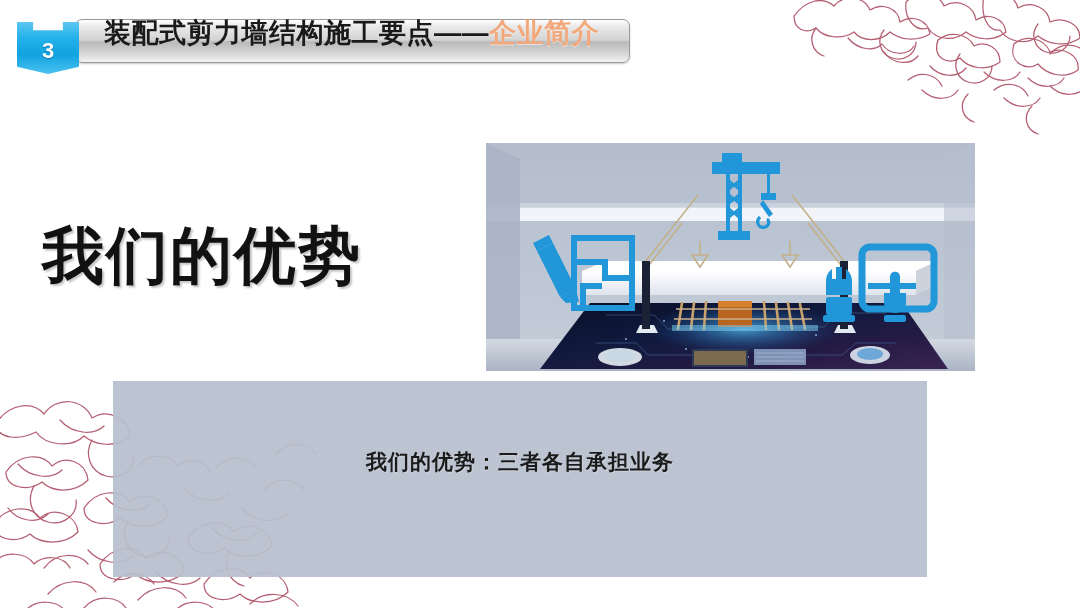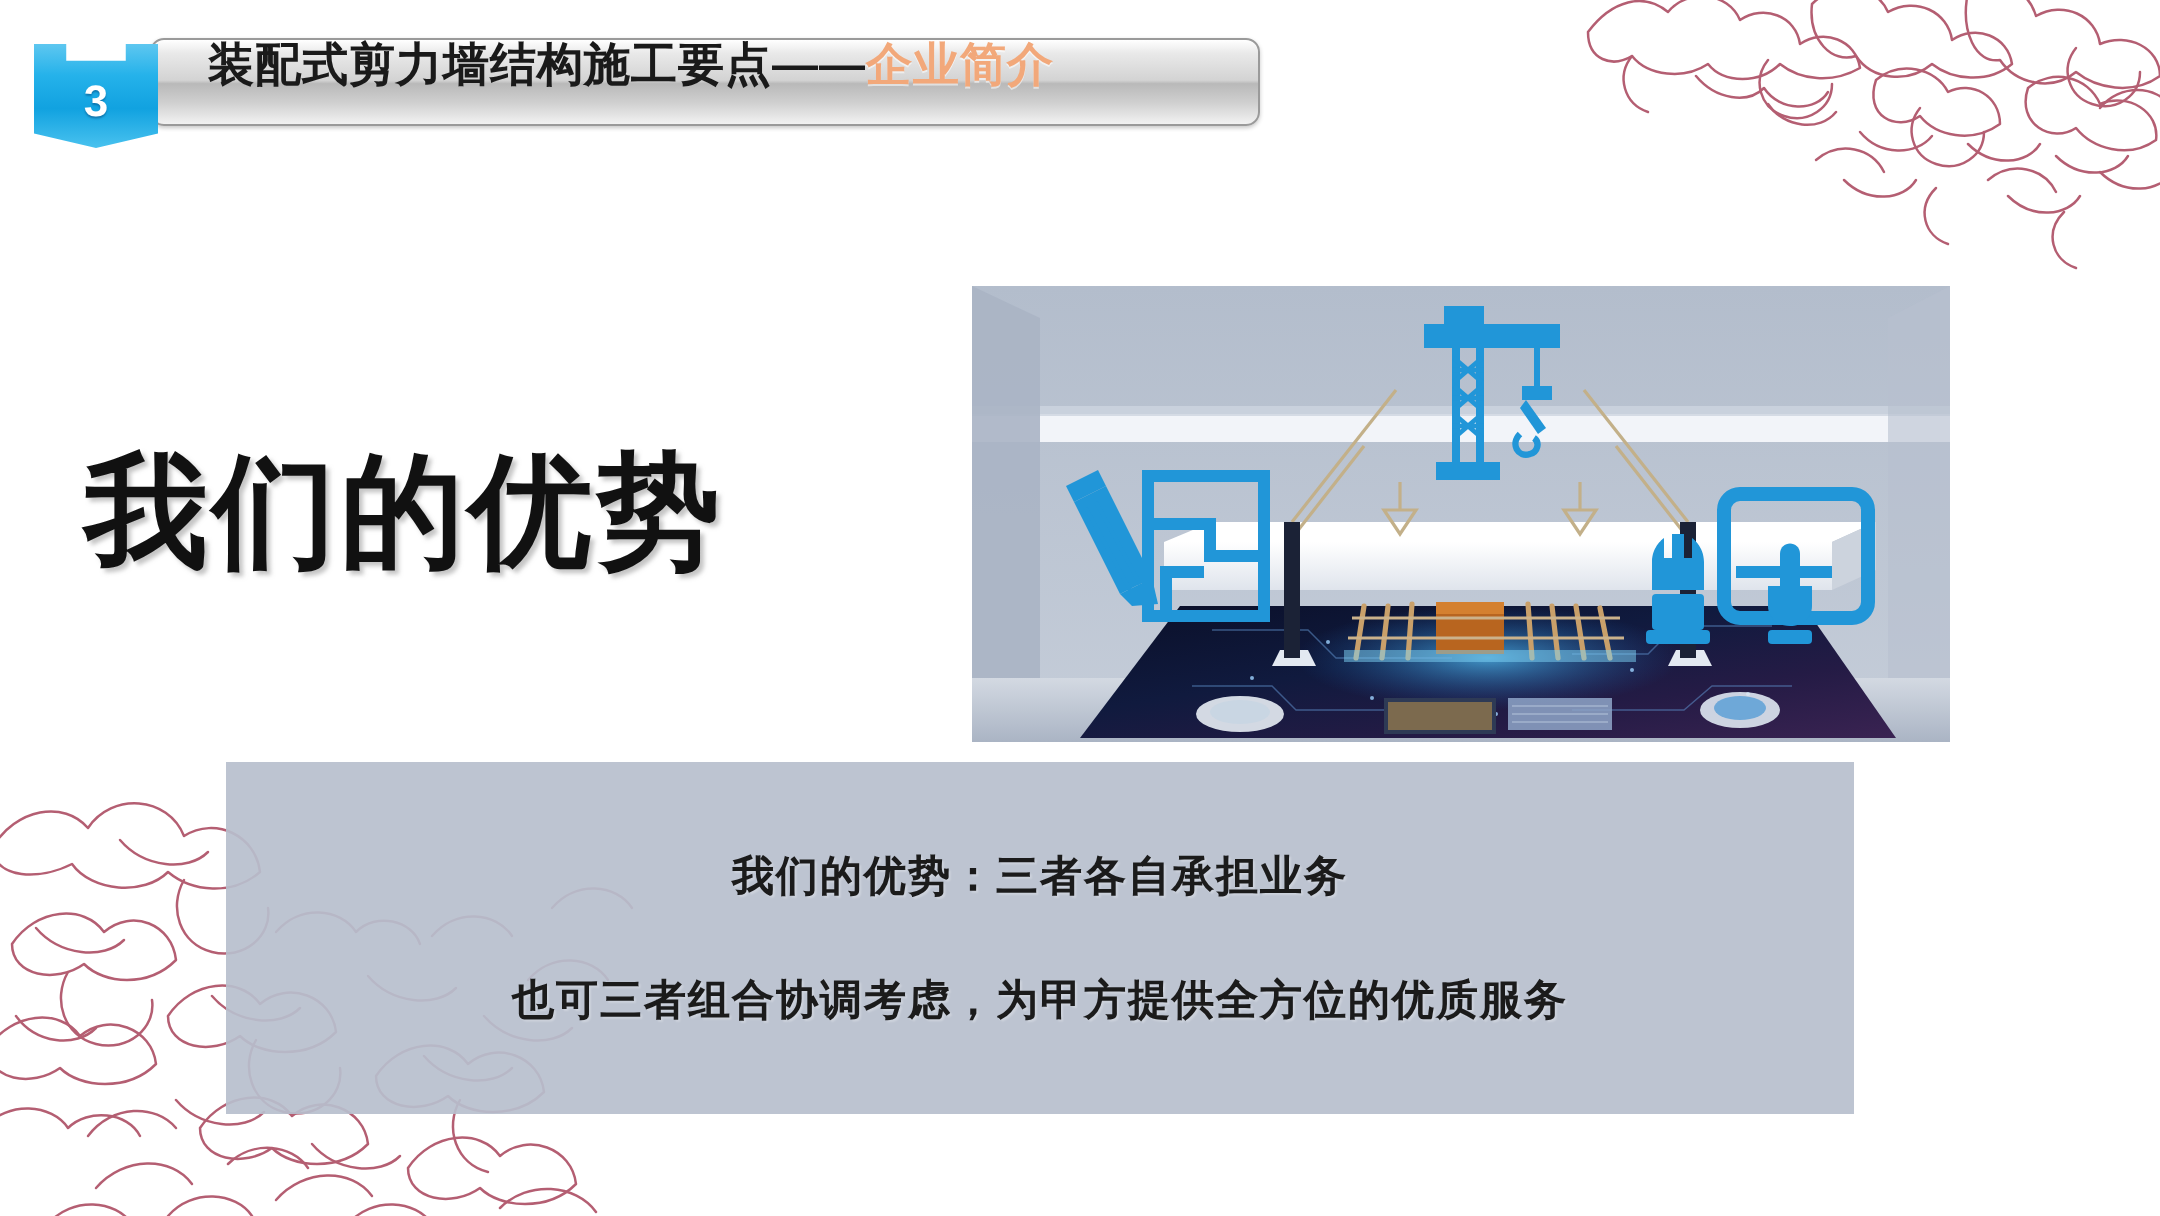--- a/index.html
+++ b/index.html
@@ -91,21 +91,21 @@
     padding-top: 6px;
     text-shadow: 0 1px 1px rgba(0,60,110,0.45);
   }
   #title-text {
     position: absolute;
     left: 104px;
     top: 19px;
     height: 27px;
     display: flex;
     align-items: center;
-    font-size: 23px;
+    font-size: 27px;
     font-weight: bold;
     letter-spacing: 0.5px;
     white-space: nowrap;
   }
   #title-main {
     color: #1a1a1a;
   }
   #title-accent {
     color: #f2a87a;
     text-shadow: 0 1px 0 rgba(255,255,255,0.55);
@@ -136,21 +136,21 @@
     background: #b9c2d0;
   }
   #illustration svg { display: block; }
 
   
   #message-panel {
     position: absolute;
     left: 113px;
     top: 381px;
     width: 814px;
-    height: 176px;
+    height: 196px;
     background: rgba(183,191,205,0.92);
     display: flex;
     flex-direction: column;
     align-items: center;
     justify-content: center;
   }
   .panel-line {
     font-size: 21px;
     font-weight: bold;
     color: #1b1b1b;
@@ -437,16 +437,15 @@
         <path d="M340 138 c0 -8 6 -12 6 -12 v10 h4 v-12 h6 v12 h4 v-10
                  c0 0 6 4 6 12 v14 h-26 z"></path>
         <rect x="340" y="154" width="26" height="18" rx="2"></rect>
         <rect x="337" y="172" width="32" height="7" rx="2"></rect>
       </g>
     </svg>
   </div>
 
   <div id="message-panel">
     <div class="panel-line" id="panel-line-1">我们的优势：三者各自承担业务</div>
-    <div class="panel-line" id="panel-line-2">也可三者组合协调考虑，为甲方提供全方位的优质服务</div>
   </div>
 
 </div>
 
 </body></html>

